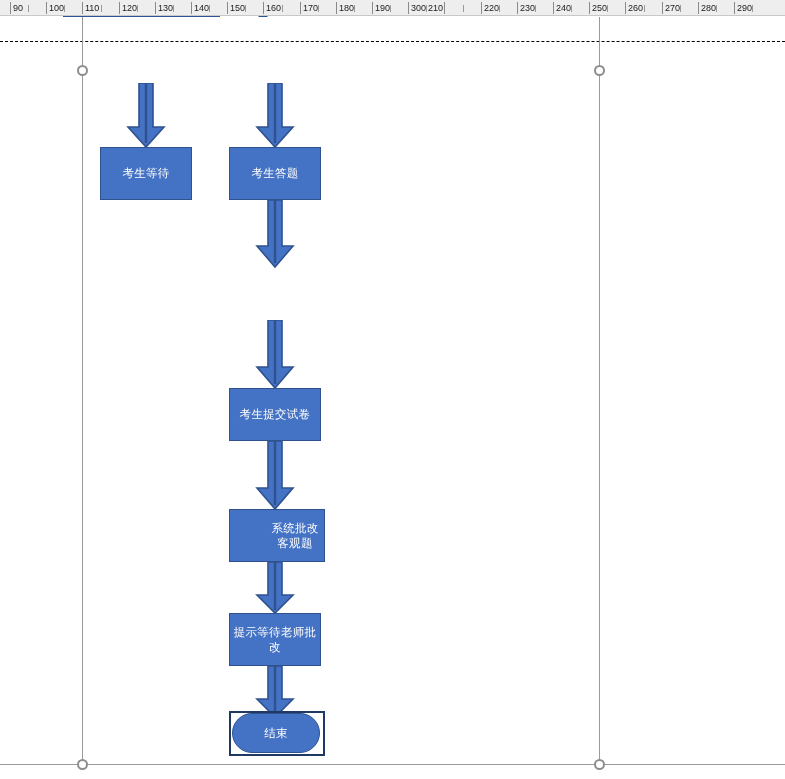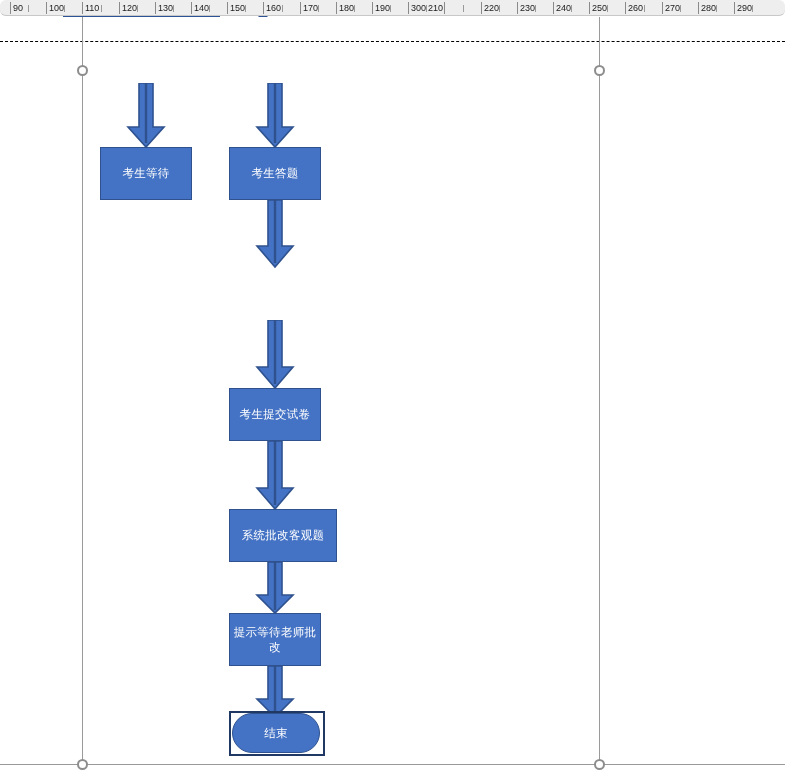--- a/index.html
+++ b/index.html
@@ -16,21 +16,20 @@
   }
 
   
   #ruler {
     position: absolute;
     left: 0; top: 0;
     width: 785px; height: 16px;
     background: #eeeeee;
     border-bottom: 1px solid #c8c8c8;
     box-sizing: border-box;
-    border-radius: 6px;
   }
   .ruler-tick {
     position: absolute;
     top: 2px;
     width: 1px;
     height: 12px;
     background: #8a8a8a;
   }
   .ruler-label {
     position: absolute;
@@ -298,21 +297,21 @@
 
   <div class="node" style="left:229px; top:130px; width:92px; height:53px;">
     <span class="node-label">考生答题</span>
   </div>
 
 
   <div class="node" style="left:229px; top:371px; width:92px; height:53px;">
     <span class="node-label">考生提交试卷</span>
   </div>
 
-  <div class="node" style="left:229px; top:492px; width:108px; height:53px;">
+  <div class="node" style="left:229px; top:492px; width:96px; height:53px;padding-left:36px;">
     <span class="node-label">系统批改客观题</span>
   </div>
 
   <div class="node" style="left:229px; top:596px; width:92px; height:53px;">
     <span class="node-label">提示等待老师批改</span>
   </div>
 
   <div class="node terminator" style="left:232px; top:696px; width:88px; height:40px;">
     <span class="node-label">结束</span>
   </div>

